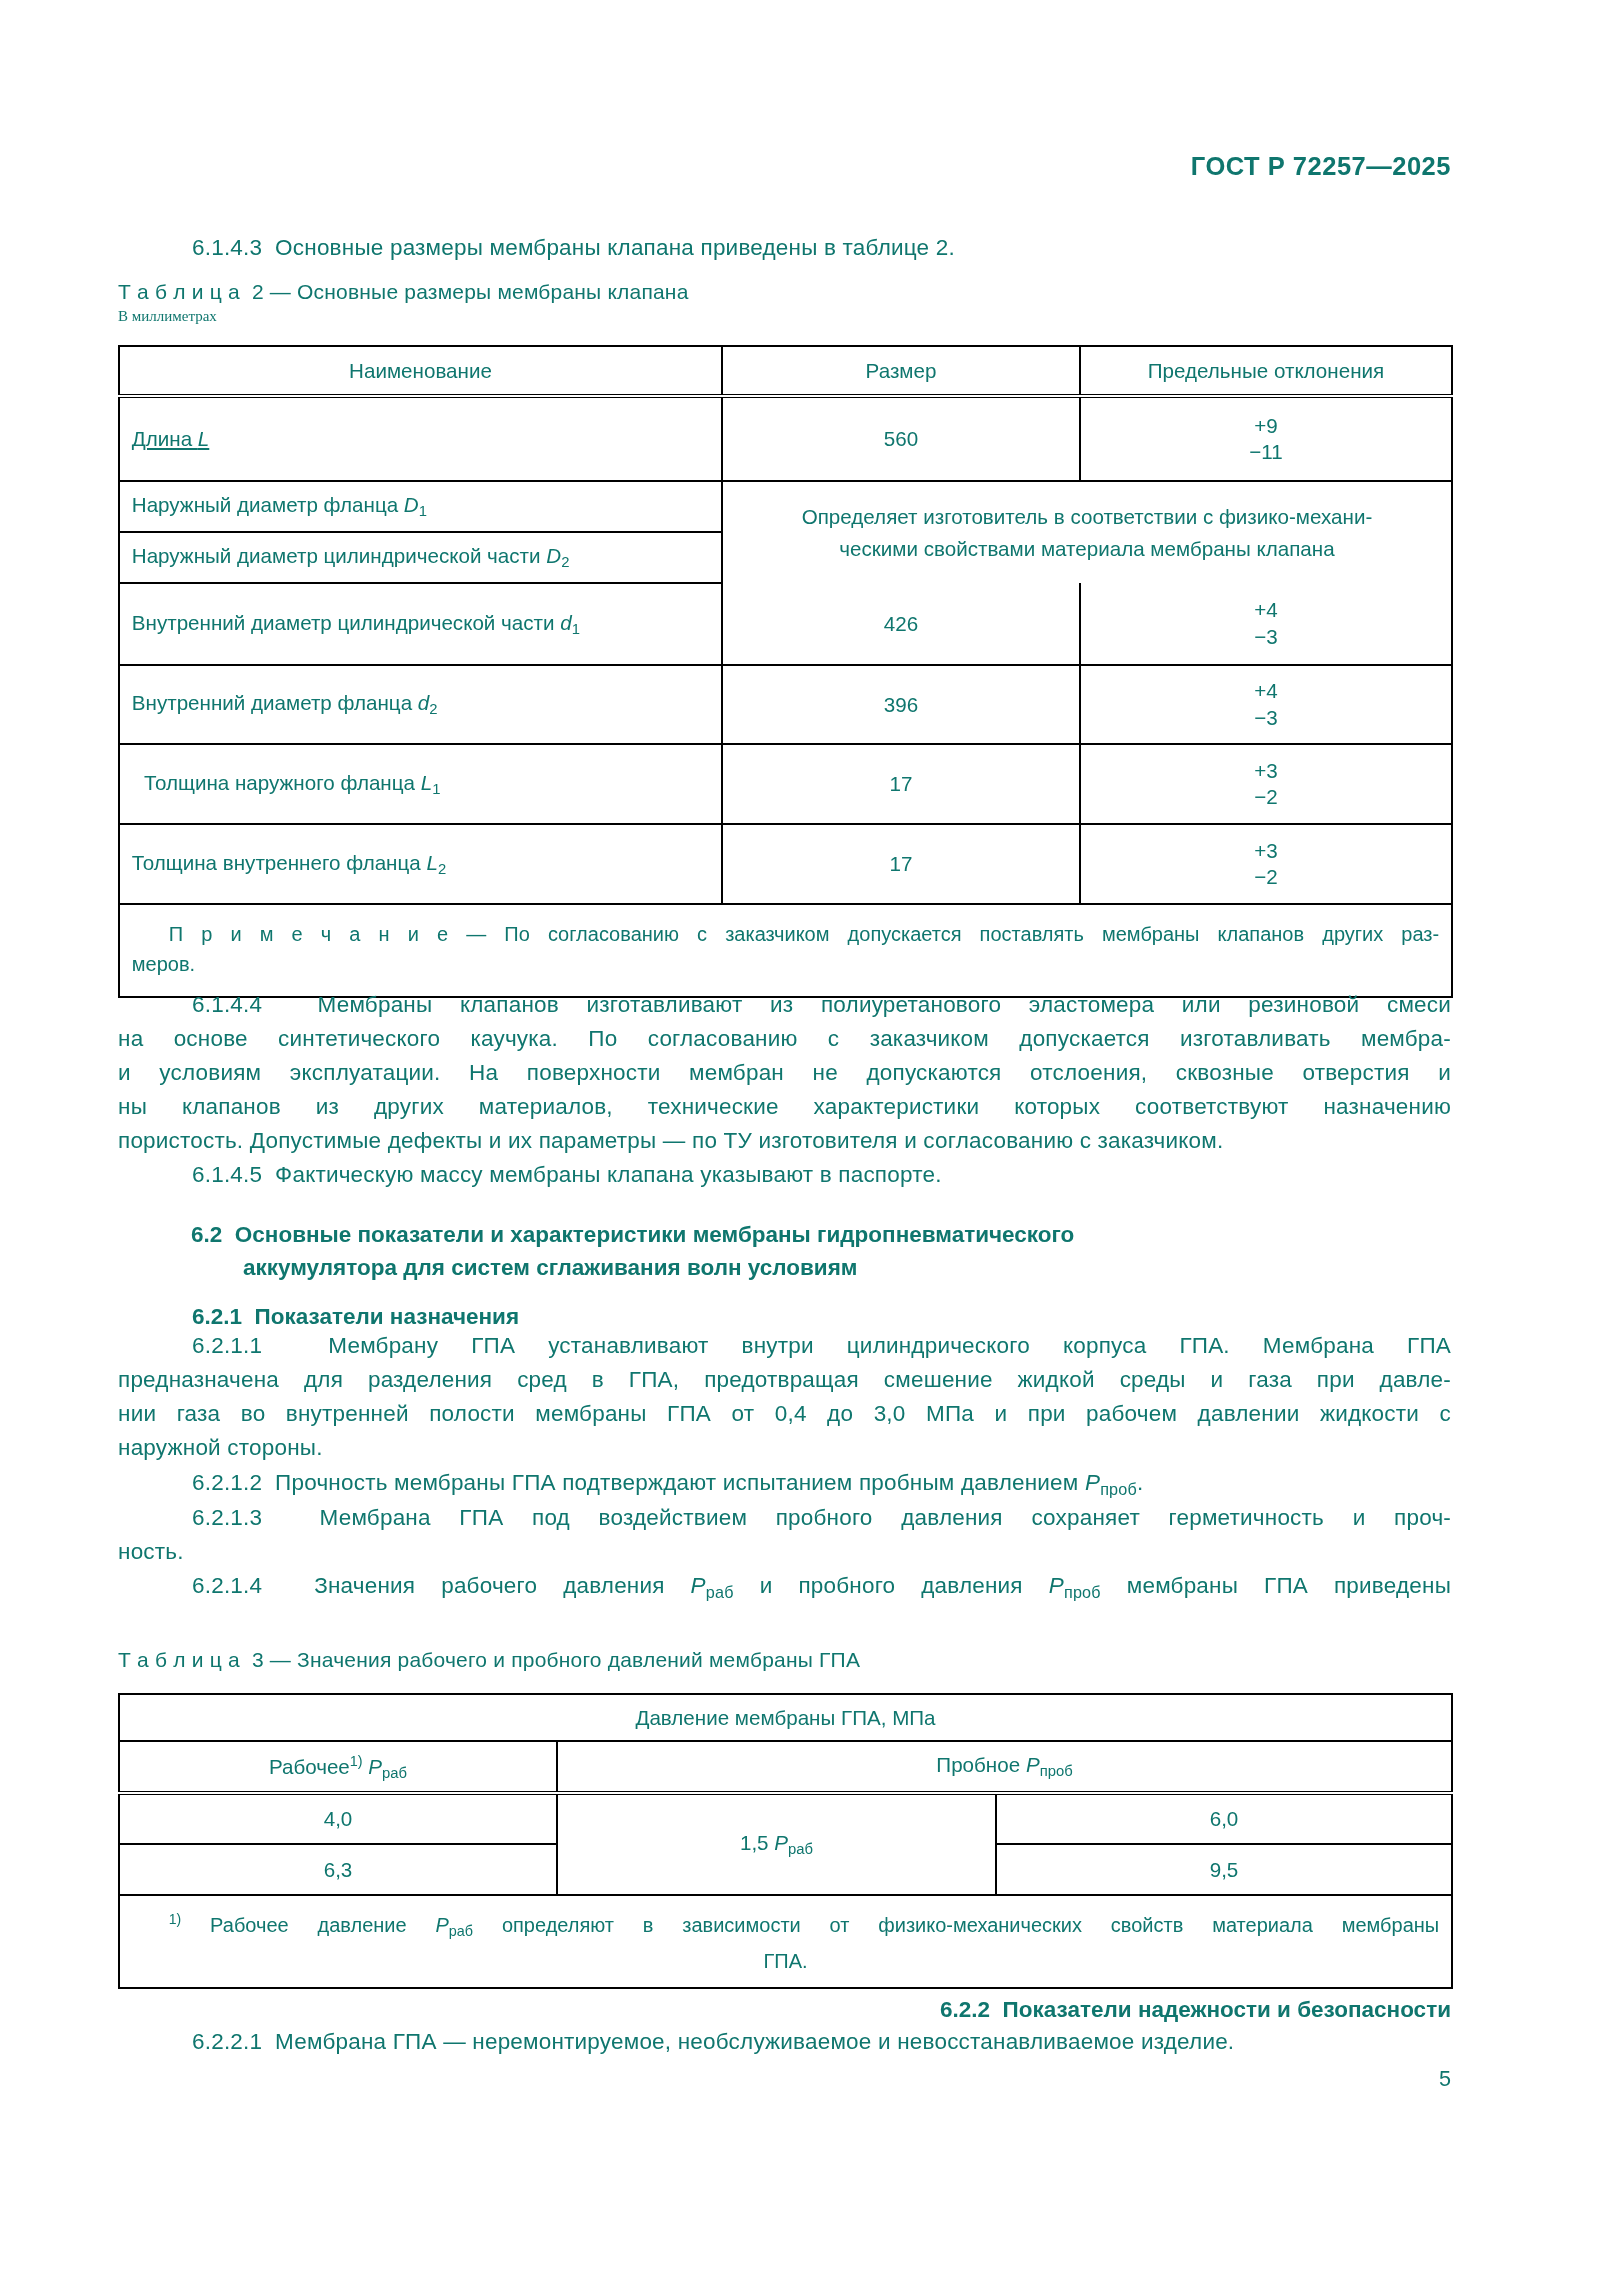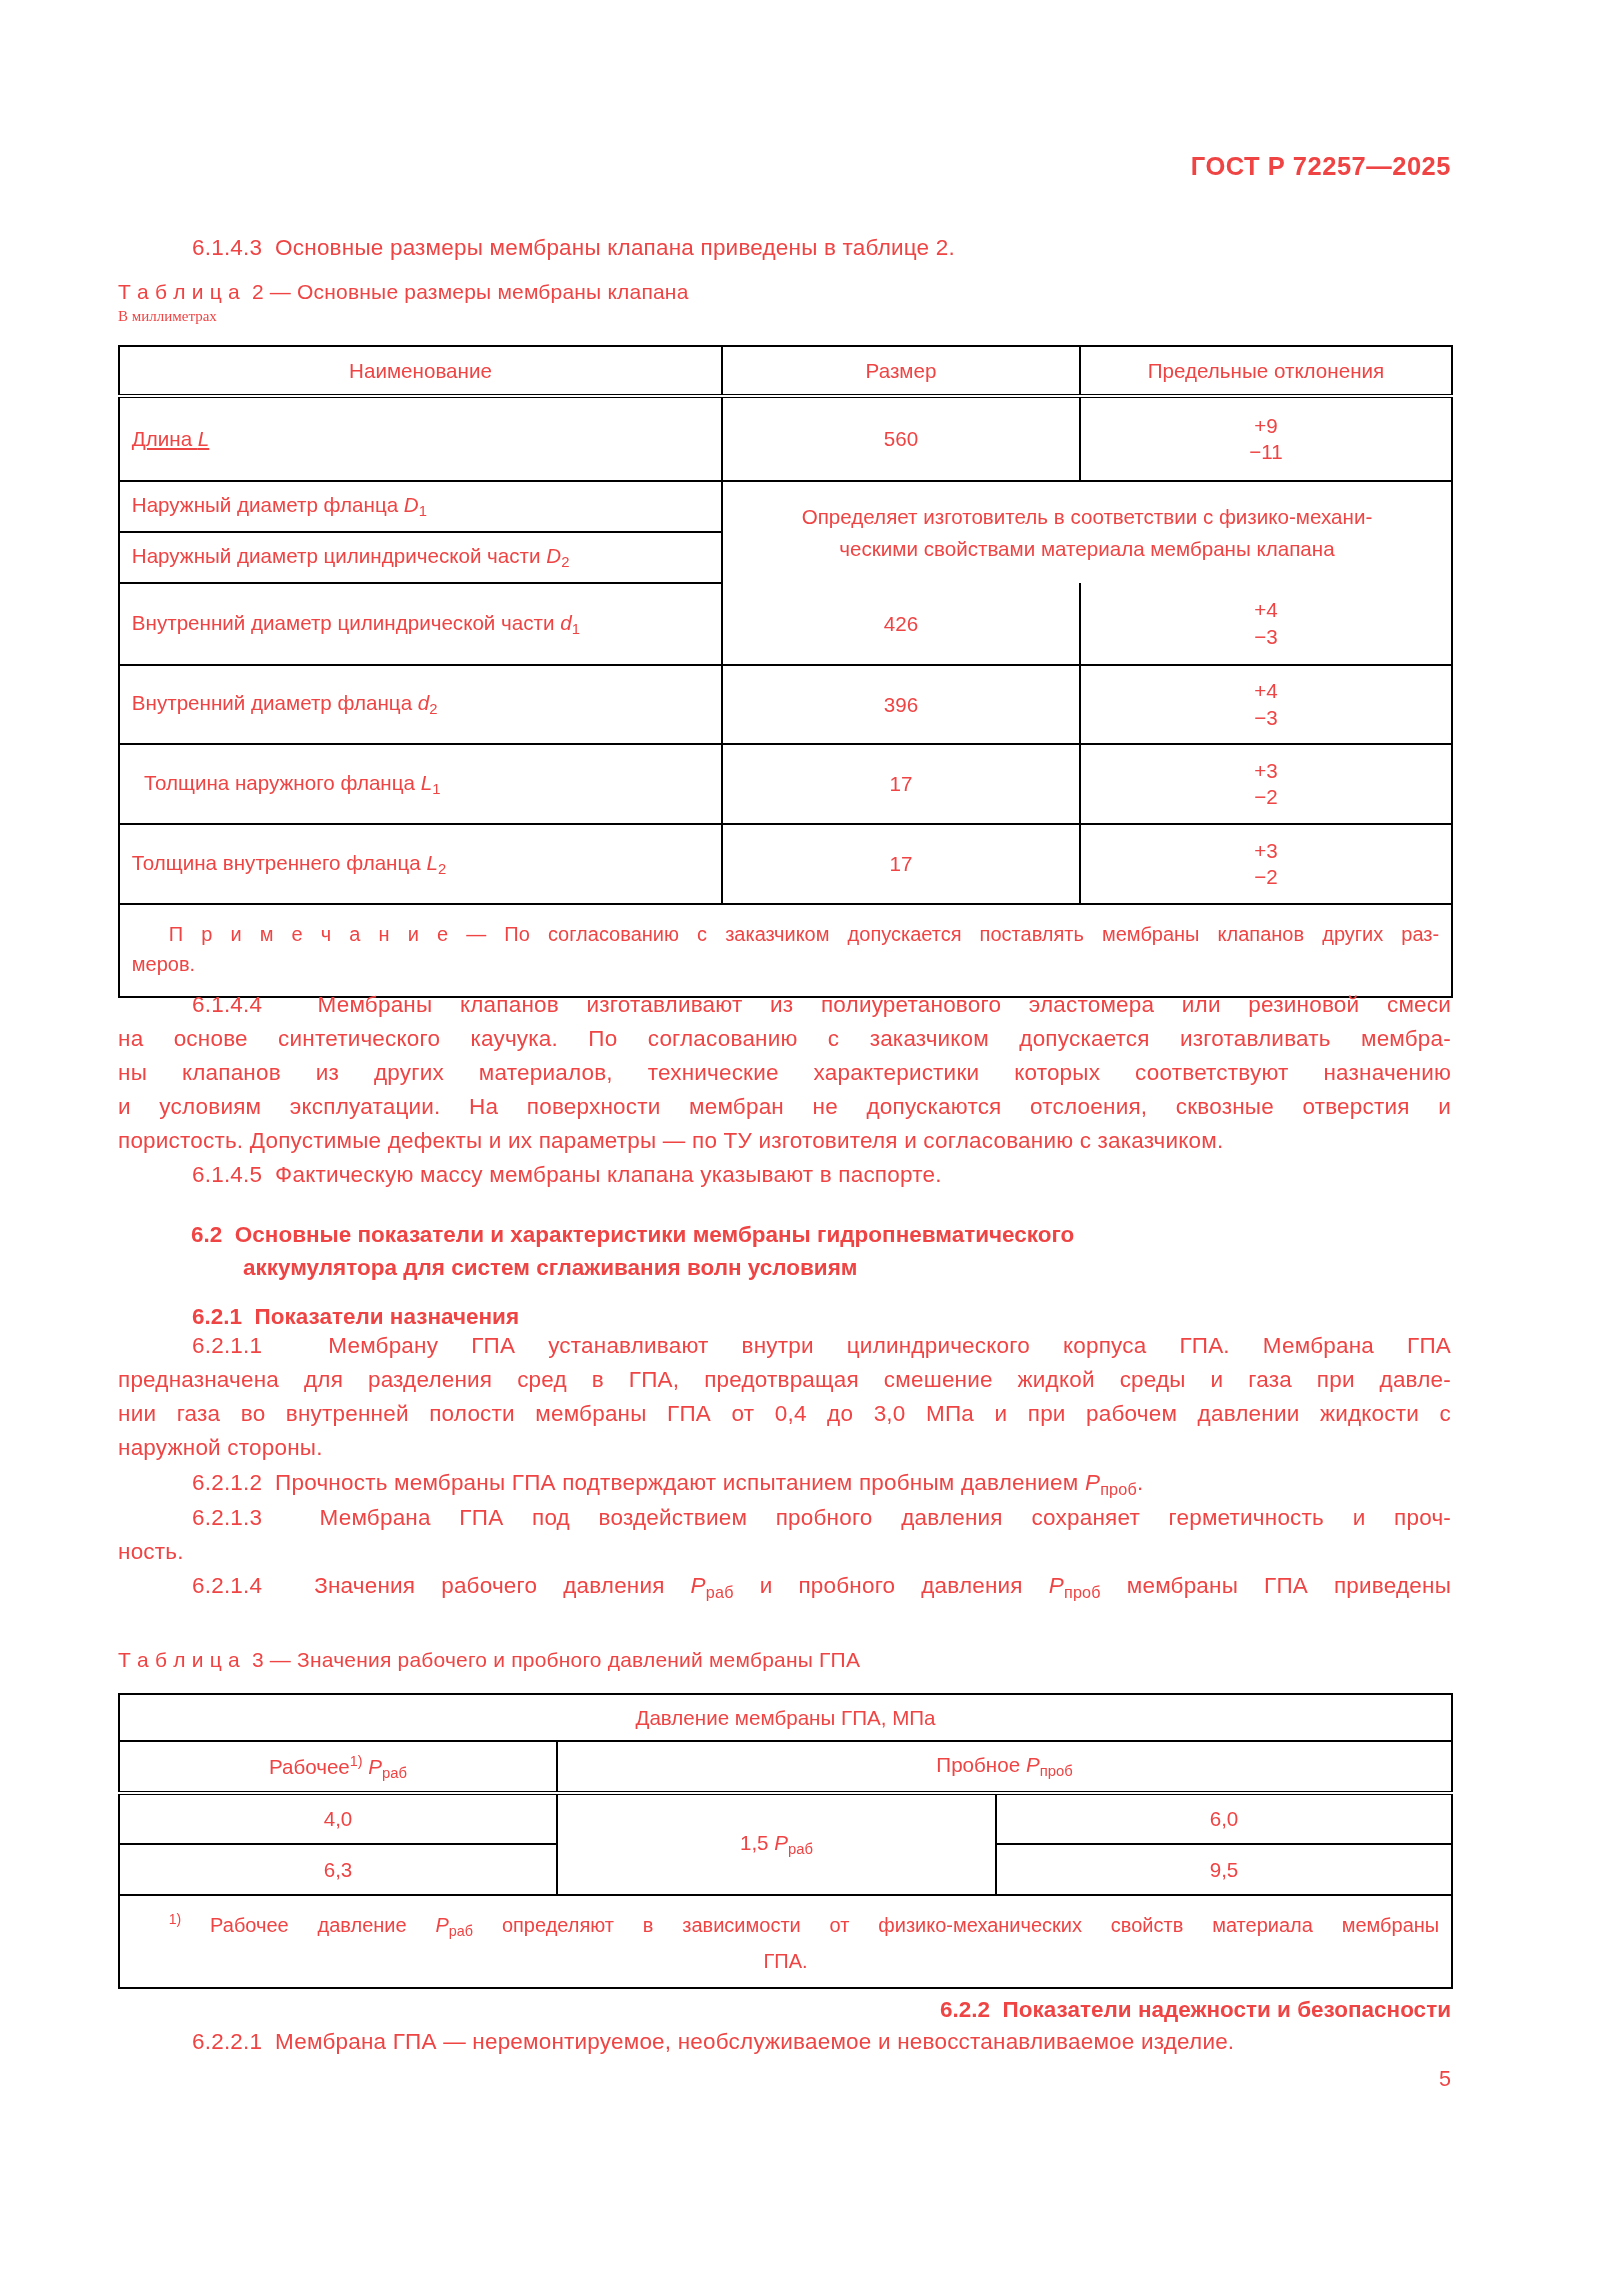--- a/index.html
+++ b/index.html
@@ -1,21 +1,21 @@
 <!DOCTYPE html>
 <html><head>
 <meta charset="utf-8">
 <style>
   html,body { margin:0; padding:0; background:#e8e8e8; }
   .page {
     position:relative;
     width:1621px; height:2293px;
     background:#ffffff;
     font-family:"Liberation Sans","DejaVu Sans",sans-serif;
-    color:#ef4444;
+    color:#0f766e;
     overflow:hidden;
   }
   .abs { position:absolute; left:118px; width:1333px; }
   .gost-header { text-align:right; font-weight:bold; font-size:25.5px; letter-spacing:0.5px; }
   .body-text { font-size:22.5px; line-height:34px; letter-spacing:0.2px; }
   .jl  { text-align:justify; text-align-last:justify; }
   .ll  { text-align:left; }
   .ind { text-indent:74px; }
   .caption { font-size:21px; letter-spacing:0.2px; }
   .units { text-align:left; font-size:15px;font-family:Liberation Serif, serif; }
@@ -122,22 +122,22 @@
           <div>меров.</div>
         </td>
       </tr>
     </tbody>
       </table>
   </div>
 
   <div class="abs body-text" style="top:988px;">
     <div class="jl ind">6.1.4.4&nbsp; Мембраны клапанов изготавливают из полиуретанового эластомера или резиновой смеси</div>
     <div class="jl">на основе синтетического каучука. По согласованию с заказчиком допускается изготавливать мембра-</div>
+    <div class="jl">и условиям эксплуатации. На поверхности мембран не допускаются отслоения, сквозные отверстия и</div>
     <div class="jl">ны клапанов из других материалов, технические характеристики которых соответствуют назначению</div>
-    <div class="jl">и условиям эксплуатации. На поверхности мембран не допускаются отслоения, сквозные отверстия и</div>
     <div class="ll">пористость. Допустимые дефекты и их параметры — по ТУ изготовителя и согласованию с заказчиком.</div>
     <div class="ll ind">6.1.4.5&nbsp; Фактическую массу мембраны клапана указывают в паспорте.</div>
   </div>
 
   <div class="abs hbold h62" style="top:1218px;">
     <div style="display:inline;">6.2&nbsp; Основные показатели и характеристики мембраны гидропневматического</div><br>
     <span>аккумулятора для систем сглаживания волн условиям</span>
   </div>
 
   <div class="abs hbold ind" style="top:1300px;">6.2.1&nbsp; Показатели назначения</div>

